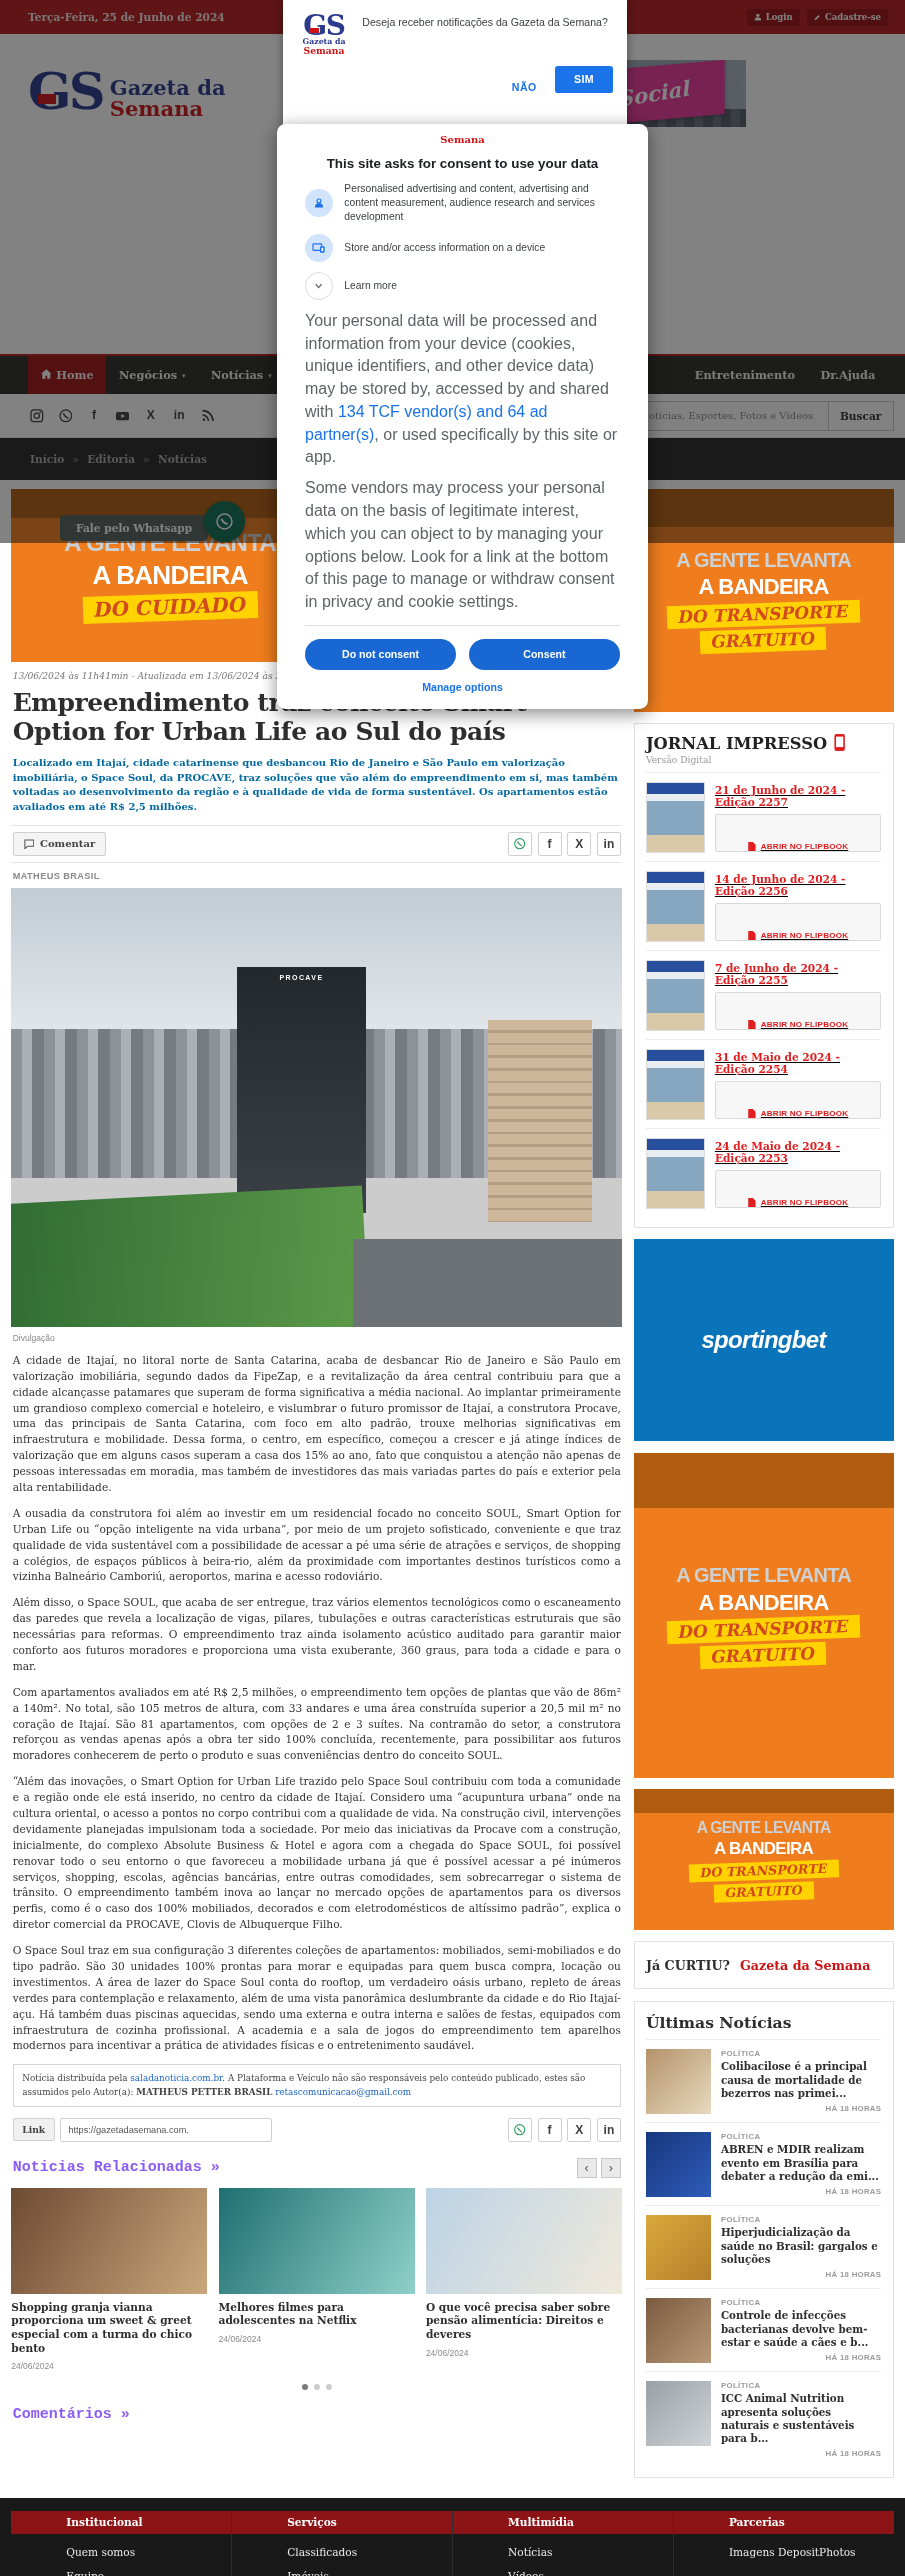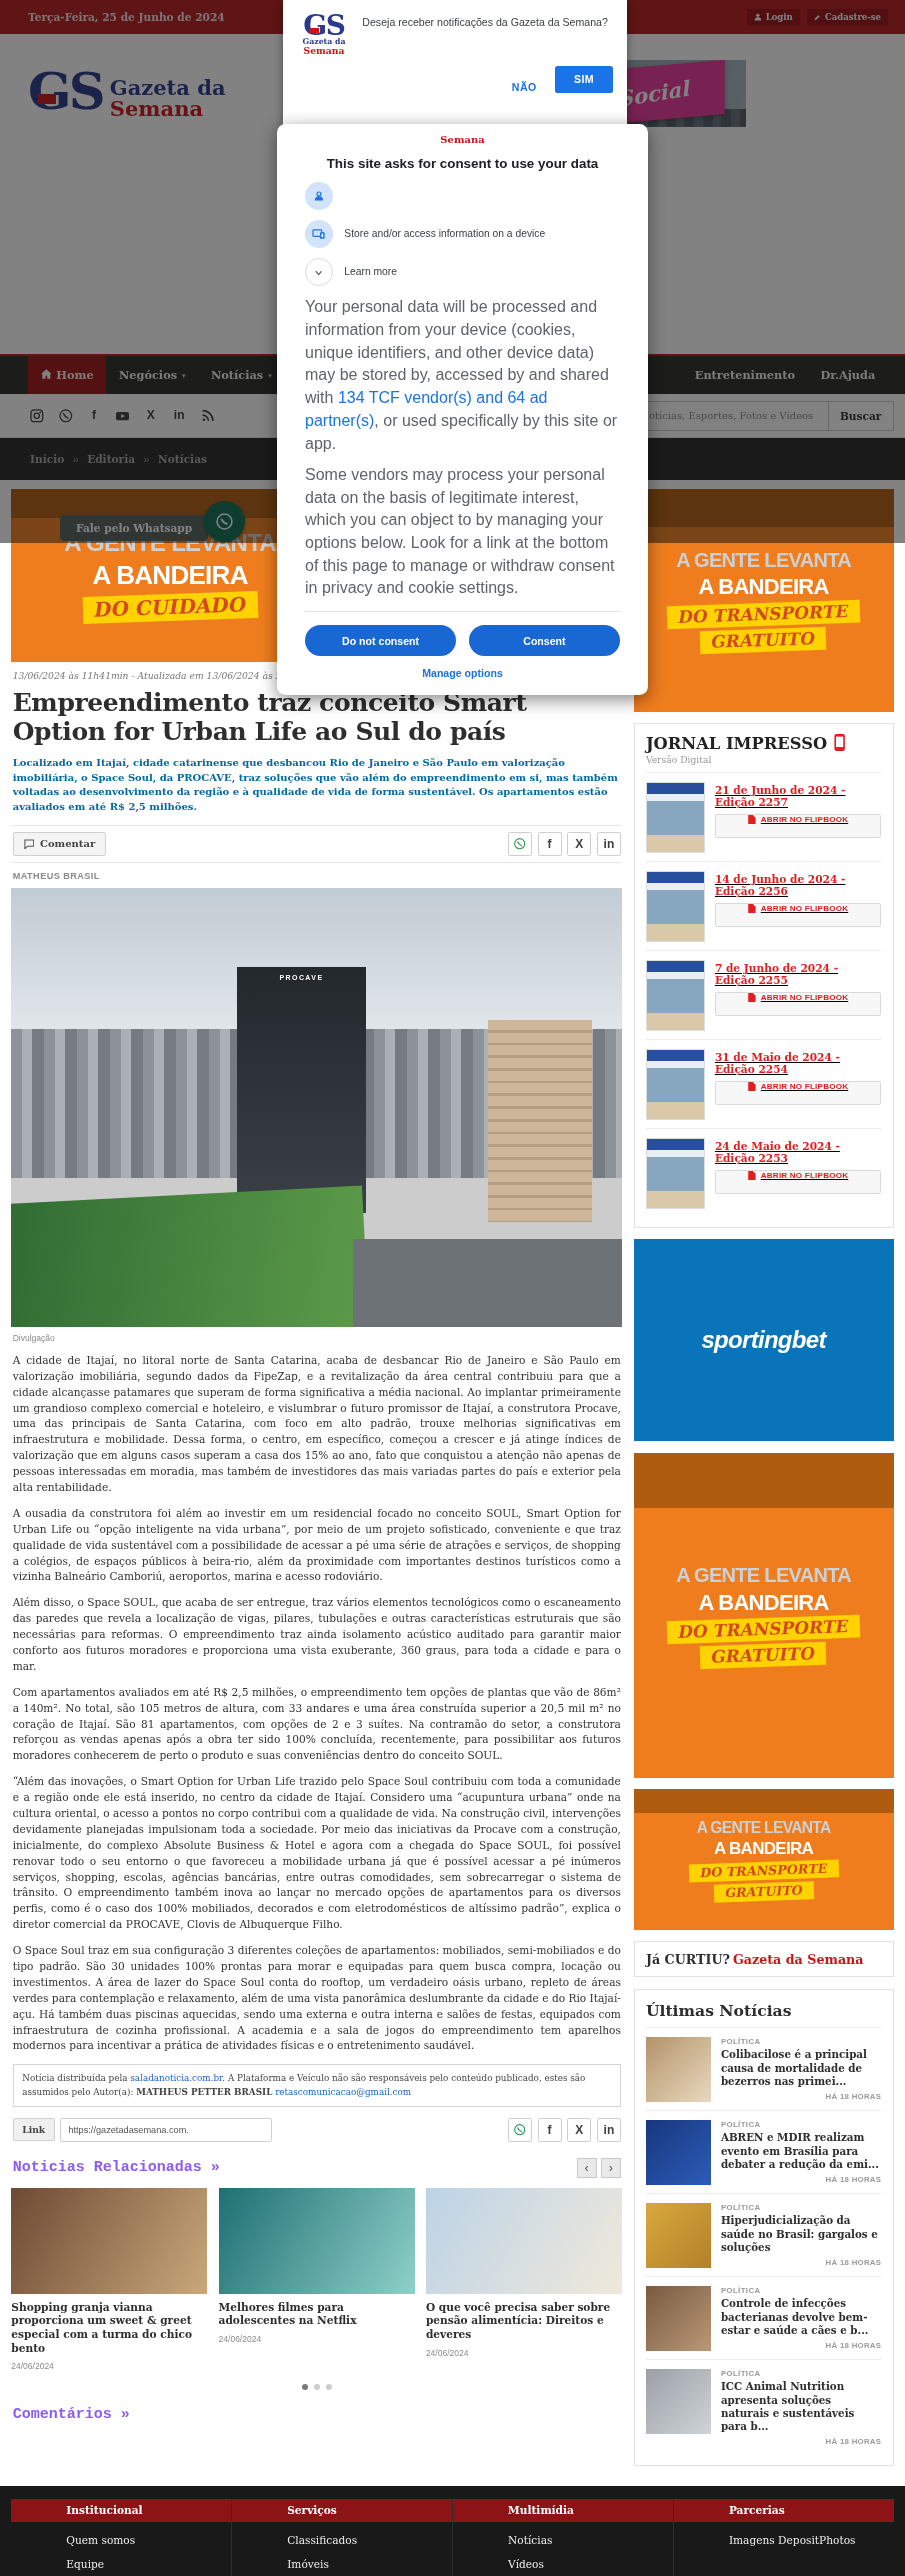--- a/index.html
+++ b/index.html
@@ -126,24 +126,24 @@
   
   .side-box { border:0.7px solid #e2e2e2; background:#fff; padding:10px 11.3px; }
   .jornal-head { display:flex; align-items:center; gap:7px; }
   .jornal-title { font-family:"DejaVu Serif",serif; font-weight:bold; font-size:16.3px; color:#222; }
   .jornal-sub { color:#999; font-family:"DejaVu Serif",serif; font-size:9.2px; margin:1.4px 0 7px; }
   .jornal-item { display:flex; gap:10px; padding:8.5px 0; border-top:0.7px solid #ececec; }
   .jornal-thumb { width:59px; height:71px; border:0.7px solid #ddd; flex:none; cursor:pointer;
     background:linear-gradient(180deg,#274f9e 0 16%,#e9eef2 16% 26%,#87a7c0 26% 76%,#d9c9a8 76% 100%); }
   .jornal-info { flex:1; padding-top:2.8px;text-decoration:underline; }
   .jornal-ed { color:#e01e20; font-family:"DejaVu Serif",serif; font-weight:bold; font-size:10.6px; margin-bottom:5.7px; cursor:pointer; }
-  .flip-btn { display:flex; align-items:flex-start; justify-content:center; gap:5px; background:#f7f7f7; border:0.7px solid #d9d9d9; border-radius:2.1px; height:24px; color:#e01e20; font-weight:bold; font-size:8.1px; letter-spacing:0.2px; cursor:pointer; }
+  .flip-btn { display:flex; align-items:flex-end; justify-content:center; gap:5px; background:#f7f7f7; border:0.7px solid #d9d9d9; border-radius:2.1px; height:38px; color:#e01e20; font-weight:bold; font-size:8.1px; letter-spacing:0.2px; cursor:pointer; }
   .sportingbet { height:202px; background:#0a74ba; display:flex; align-items:center; justify-content:center; cursor:pointer; }
   .sb-text { color:#fff; font-weight:bold; font-style:italic; font-size:24px; letter-spacing:-0.7px; }
-  .ja-curtiu { height:36px; display:flex; align-items:center; gap:3px; }
+  .ja-curtiu { height:48px; display:flex; align-items:center; gap:10px; }
   .jc-1 { font-family:"DejaVu Serif",serif; font-weight:bold; font-size:12.7px; color:#2e2e2e; }
   .jc-2 { font-family:"DejaVu Serif",serif; font-weight:bold; font-size:12.7px; color:#cc1417; }
   .ultimas-title { font-family:"DejaVu Serif",serif; font-weight:bold; font-size:15.6px; color:#2e2e2e; padding:1.4px 0 7px; }
   .news-item { display:flex; gap:10px; padding:8.5px 0; border-top:0.7px solid #ececec; cursor:pointer; }
   .news-thumb { width:65px; height:65px; flex:none; }
   .t1 { background:linear-gradient(135deg,#b4936a,#e8d9bf); }
   .t2 { background:linear-gradient(135deg,#17377e,#2d5cb8); }
   .t3 { background:linear-gradient(135deg,#d8a93c,#b4802a); }
   .t4 { background:linear-gradient(135deg,#7a5b40,#b99877); }
   .t5 { background:linear-gradient(135deg,#9aa0a6,#cfd4d8); }
@@ -661,20 +661,21 @@
   <div class="consent-logo">Semana</div>
   <div class="consent-title">This site asks for consent to use your data</div>
 
   <div class="consent-item">
     <div class="ci-icon">
       <svg width="14" height="14" viewBox="0 0 24 24">
           <circle cx="12" cy="8.5" r="3.4" fill="none" stroke="#1a73e8" stroke-width="2"></circle>
           <path d="M5 19.5a7 7 0 0 1 14 0z" fill="#1a73e8"></path>
         </svg>
     </div>
+    <div class="ci-text">Personalised advertising and content, advertising and content measurement, audience research and services development</div>
   </div>
   <div class="consent-item">
     <div class="ci-icon">
       <svg width="15.6" height="14" viewBox="0 0 24 24">
           <rect x="2" y="5" width="15" height="11" rx="1.5" fill="none" stroke="#1a73e8" stroke-width="2"></rect>
           <rect x="14" y="9" width="8" height="11" rx="1.5" fill="#1a73e8"></rect>
           <rect x="16.5" y="11.5" width="3" height="6" fill="#fff"></rect>
         </svg>
     </div>
     <div class="ci-text">Store and/or access information on a device</div>

